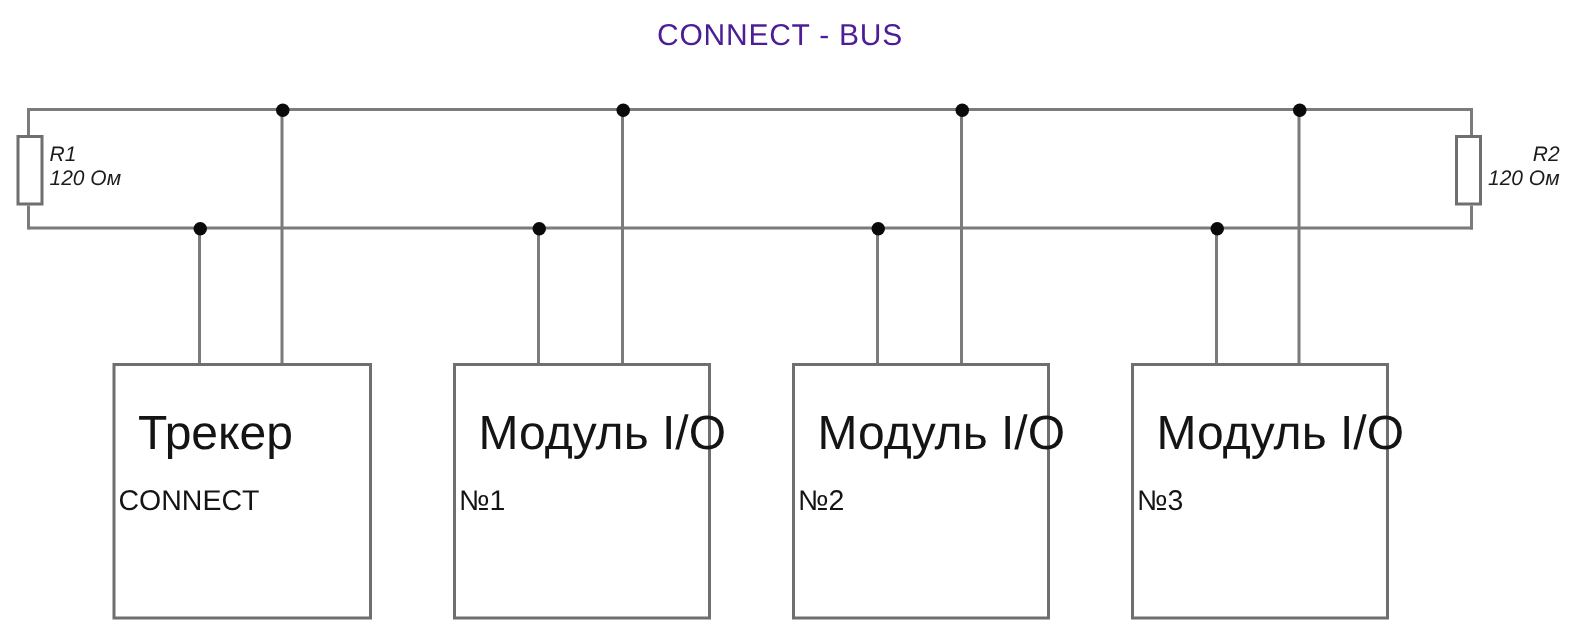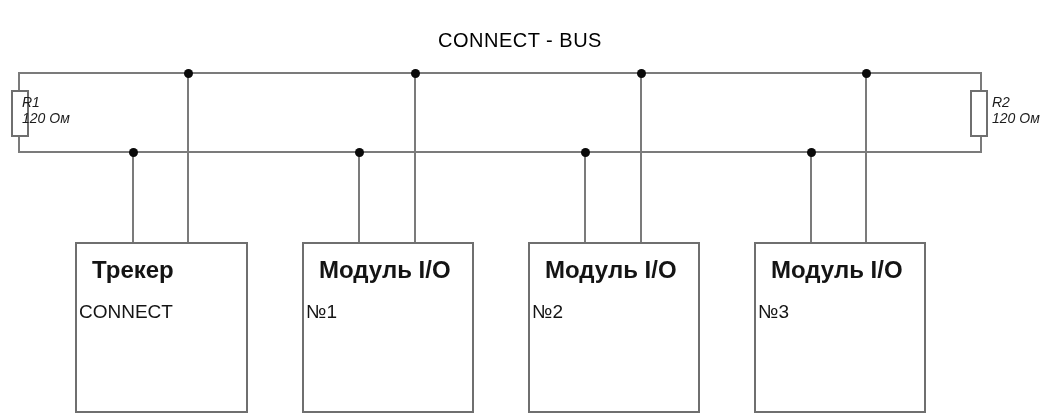--- a/index.html
+++ b/index.html
@@ -16,22 +16,21 @@
     overflow: hidden;
   }
   .title {
     position: absolute;
     left: 0;
     top: 13px;
     width: 1040px;
     text-align: center;
     font-size: 20px;
     letter-spacing: 0.5px;
-    color: #000000;
-    margin-top: 16px;
+    color: #4c1d95;
   }
   .hline, .vline {
     position: absolute;
     background: #7b7b7b;
   }
   .hline { height: 2px; }
   .vline { width: 2px; }
   .dot {
     position: absolute;
     width: 9px;
@@ -56,25 +55,24 @@
   }
   .device {
     position: absolute;
     top: 242px;
     height: 167px;
     background: #ffffff;
     border: 2px solid #6f6f6f;
     box-sizing: content-box;
   }
   .device .line1 {
-    margin: 12px 0 0 15px;
-    font-size: 24px;
+    margin: 26px 0 0 15px;
+    font-size: 32px;
     color: #141414;
     white-space: nowrap;
-    font-weight: bold;
   }
   .device .line2 {
     margin: 17px 0 0 2px;
     font-size: 19px;
     color: #141414;
     white-space: nowrap;
   }
 </style>
 </head>
 <body>
@@ -85,25 +83,25 @@
 
   <div class="hline" style="left:19px;  top:72px;  width:963px;"></div>
   <div class="hline" style="left:19px;  top:151px; width:963px;"></div>
 
   <div class="vline" style="left:18px;  top:72px;  height:81px;"></div>
   <div class="vline" style="left:980px; top:72px;  height:81px;"></div>
 
   <div class="resistor" style="left:11px;  top:90px;"></div>
   <div class="resistor" style="left:970px; top:90px;"></div>
 
-  <div class="rlabel" style="left:22px; top:94px;">
+  <div class="rlabel" style="left:33px; top:94px;">
     <div>R1</div>
     <div>120 Ом</div>
   </div>
-  <div class="rlabel" style="left:992px; top:94px;">
+  <div class="rlabel" style="left:992px; top:94px;text-align:right;">
     <div>R2</div>
     <div>120 Ом</div>
   </div>
 
   <div class="vline" style="left:187px; top:72px; height:170px;"></div>
   <div class="vline" style="left:414px; top:72px; height:170px;"></div>
   <div class="vline" style="left:640px; top:72px; height:170px;"></div>
   <div class="vline" style="left:865px; top:72px; height:170px;"></div>
 
   <div class="vline" style="left:132px; top:151px; height:91px;"></div>

